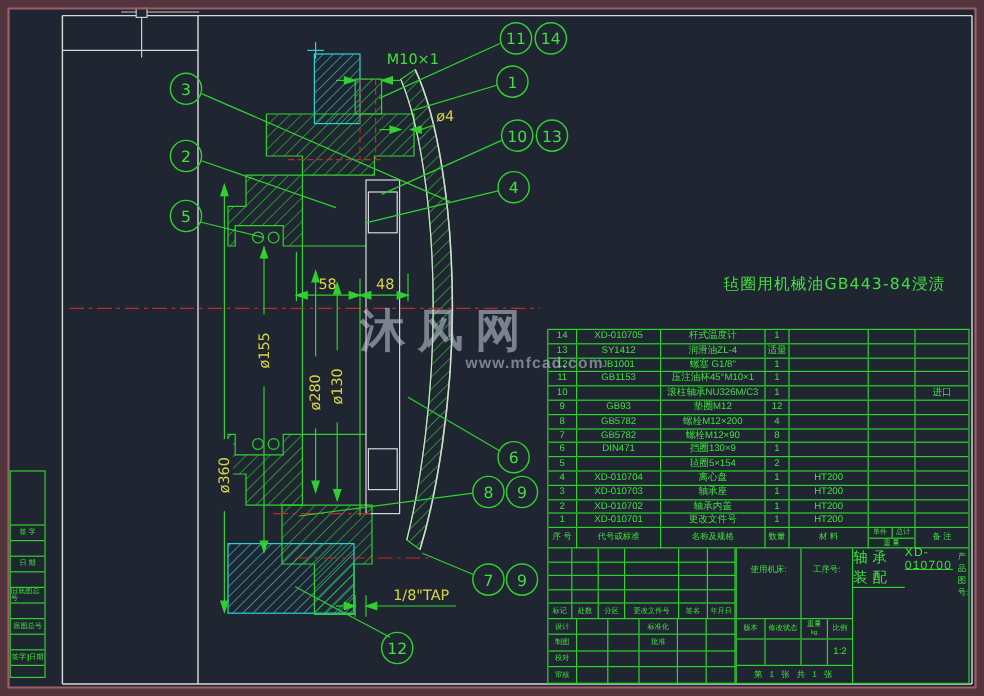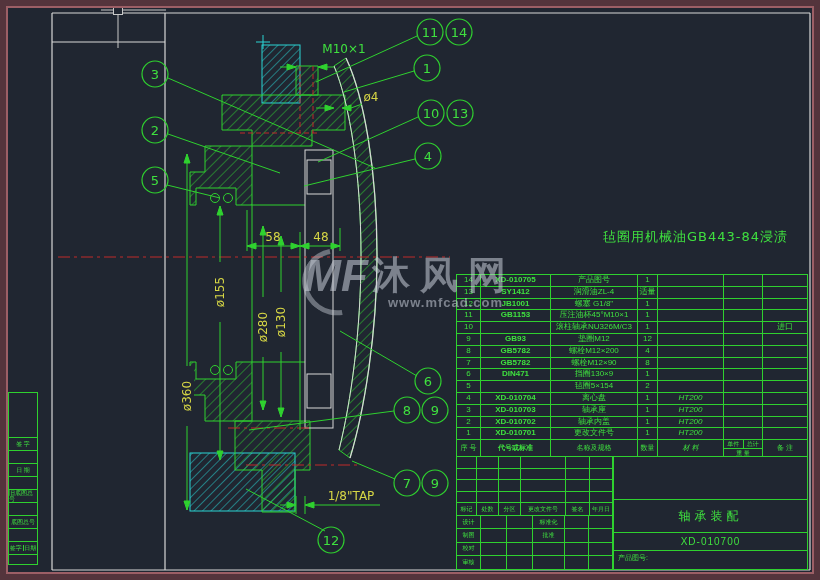--- a/index.html
+++ b/index.html
@@ -19,22 +19,22 @@
   .lstrip .lrow:last-child{border-bottom:none;}
   .lstrip .split{display:flex;}
   .lstrip .split span{flex:1;text-align:center;}
   .lstrip .split span:first-child{border-right:1px solid var(--g);}
 
   
   .bom{position:absolute;left:456px;top:274px;width:352px;height:183px;border:1px solid var(--g);z-index:2;color:var(--gt);}
   .brow{display:flex;height:11.8px;border-bottom:1px solid var(--g);font-size:8px;line-height:10.5px;}
   .c{border-right:1px solid var(--g);overflow:hidden;white-space:nowrap;text-align:center;}
   .c:last-child{border-right:none;}
-  .w-seq{width:24px;} .w-code{width:70px;font-weight:bold;} .w-name{width:87px;} .w-qty{width:20px;}
-  .w-mat{width:66px;font-style:italic;} .w-wt{width:39px;} .w-rem{flex:1;}
+  .w-seq{width:24px;} .w-code{width:70px;} .w-name{width:87px;} .w-qty{width:20px;}
+  .w-mat{width:66px;} .w-wt{width:39px;} .w-rem{flex:1;}
   .bom-header{display:flex;height:17px;font-size:7px;line-height:16px;}
   .bom-header .c{height:100%;}
   .wtcell{display:flex;flex-direction:column;line-height:1;font-size:6px;}
   .wt-top{flex:1;display:flex;border-bottom:1px solid var(--g);}
   .wt-top span{flex:1;display:flex;align-items:center;justify-content:center;}
   .wt-top span:first-child{border-right:1px solid var(--g);}
   .wt-bot{flex:1;display:flex;align-items:center;justify-content:center;}
 
   
   .tb{position:absolute;left:456px;top:457px;width:352px;height:113px;border:1px solid var(--g);border-top:none;z-index:2;color:var(--gt);display:flex;}
@@ -50,21 +50,21 @@
   .machRow{height:59px;display:flex;border-bottom:1px solid var(--g);}
   .machRow .mc{border-right:1px solid var(--g);font-size:7px;padding-top:13px;text-align:center;}
   .machRow .mc:last-child{border-right:none;}
   .verRow,.valRow{display:flex;}
   .verRow{height:17px;border-bottom:1px solid var(--g);}
   .valRow{height:22px;border-bottom:1px solid var(--g);}
   .vc{border-right:1px solid var(--g);font-size:6px;display:flex;align-items:center;justify-content:center;flex-direction:column;line-height:1.1;}
   .vc:last-child{border-right:none;}
   .v1{width:24px;} .v2{width:30px;} .v3{width:22px;} .v4{flex:1;}
   .sheetRow{flex:1;font-size:7px;display:flex;align-items:center;justify-content:center;letter-spacing:2px;}
-  .tb-right{flex:1;display:flex;flex-direction:column;}
+  .tb-right{flex:1;display:flex;flex-direction:row;}
   .r-empty{height:43px;border-bottom:1px solid var(--g);}
   .r-title{height:33px;border-bottom:1px solid var(--g);font-size:12px;letter-spacing:4px;display:flex;align-items:center;justify-content:center;}
   .r-no{height:18px;border-bottom:1px solid var(--g);font-size:10px;display:flex;align-items:center;justify-content:center;letter-spacing:1px;}
   .r-prod{flex:1;font-size:7px;padding:2px 0 0 4px;}
 
   
   .wm{position:absolute;left:300px;top:250px;z-index:3;color:rgba(200,206,216,0.55);pointer-events:none;}
   .wm-row{display:flex;align-items:center;}
   .wm-logo{position:relative;font-size:44px;font-weight:bold;font-style:italic;width:72px;text-align:center;}
   .wm-logo::before{content:"";position:absolute;left:2px;top:-2px;width:58px;height:56px;border:5px solid rgba(200,206,216,0.45);border-radius:50%;border-top-color:transparent;border-right-color:transparent;transform:rotate(35deg);}
@@ -265,21 +265,21 @@
     </div>
     <div class="lrow" style="flex:1"></div>
   </div>
 
   <div class="bom">
     <div class="bom-rows">
 
         <div class="brow">
           <div class="c w-seq">14</div>
           <div class="c w-code">XD-010705</div>
-          <div class="c w-name">产品图号</div>
+          <div class="c w-name">杆式温度计</div>
           <div class="c w-qty">1</div>
           <div class="c w-mat"></div>
           <div class="c w-wt"></div>
           <div class="c w-rem"></div>
         </div>
 
         <div class="brow">
           <div class="c w-seq">13</div>
           <div class="c w-code">SY1412</div>
           <div class="c w-name">润滑油ZL-4</div>
@@ -482,30 +482,51 @@
           <i class="tc cc5"></i>
           <i class="tc cc6"></i>
         <div class="tc cc1">审核</div>
           <i class="tc cc2"></i>
           <i class="tc cc3"></i>
         <i class="tc cc4"></i>
           <i class="tc cc5"></i>
           <i class="tc cc6"></i>
       </div>
     </div>
+    <div class="tb-mid">
+      <div class="machRow">
+        <div class="mc" style="width:54px">使用机床:</div>
+        <div class="mc" style="flex:1">工序号:</div>
+      </div>
+      <div class="verRow">
+        <div class="vc v1">版本</div>
+        <div class="vc v2">修改状态</div>
+        <div class="vc v3">
+          <span>重量</span>
+          <span style="font-size:5px">kg</span>
+        </div>
+        <div class="vc v4">比例</div>
+      </div>
+      <div class="valRow">
+        <i class="tc" style="width:24px;border-bottom:none"></i>
+        <i class="tc" style="width:30px;border-bottom:none"></i>
+        <i class="tc" style="width:22px;border-bottom:none"></i>
+        <div class="vc v4" style="font-size:8px">1:2</div>
+      </div>
+      <div class="sheetRow">第 1 张 共 1 张</div>
+    </div>
     <div class="tb-right">
       <div class="r-empty"></div>
       <div class="r-title">轴承装配</div>
       <div class="r-no">XD-010700</div>
       <div class="r-prod">产品图号:</div>
     </div>
   </div>
 
   <div class="wm">
     <div class="wm-row">
-      <span class="wm-logo">MF</span>
       <span class="wm-brand">沐风网</span>
     </div>
     <div class="wm-url">www.mfcad.com</div>
   </div>
 
   <div class="frame"></div>
 </div>
 
 </body></html>

